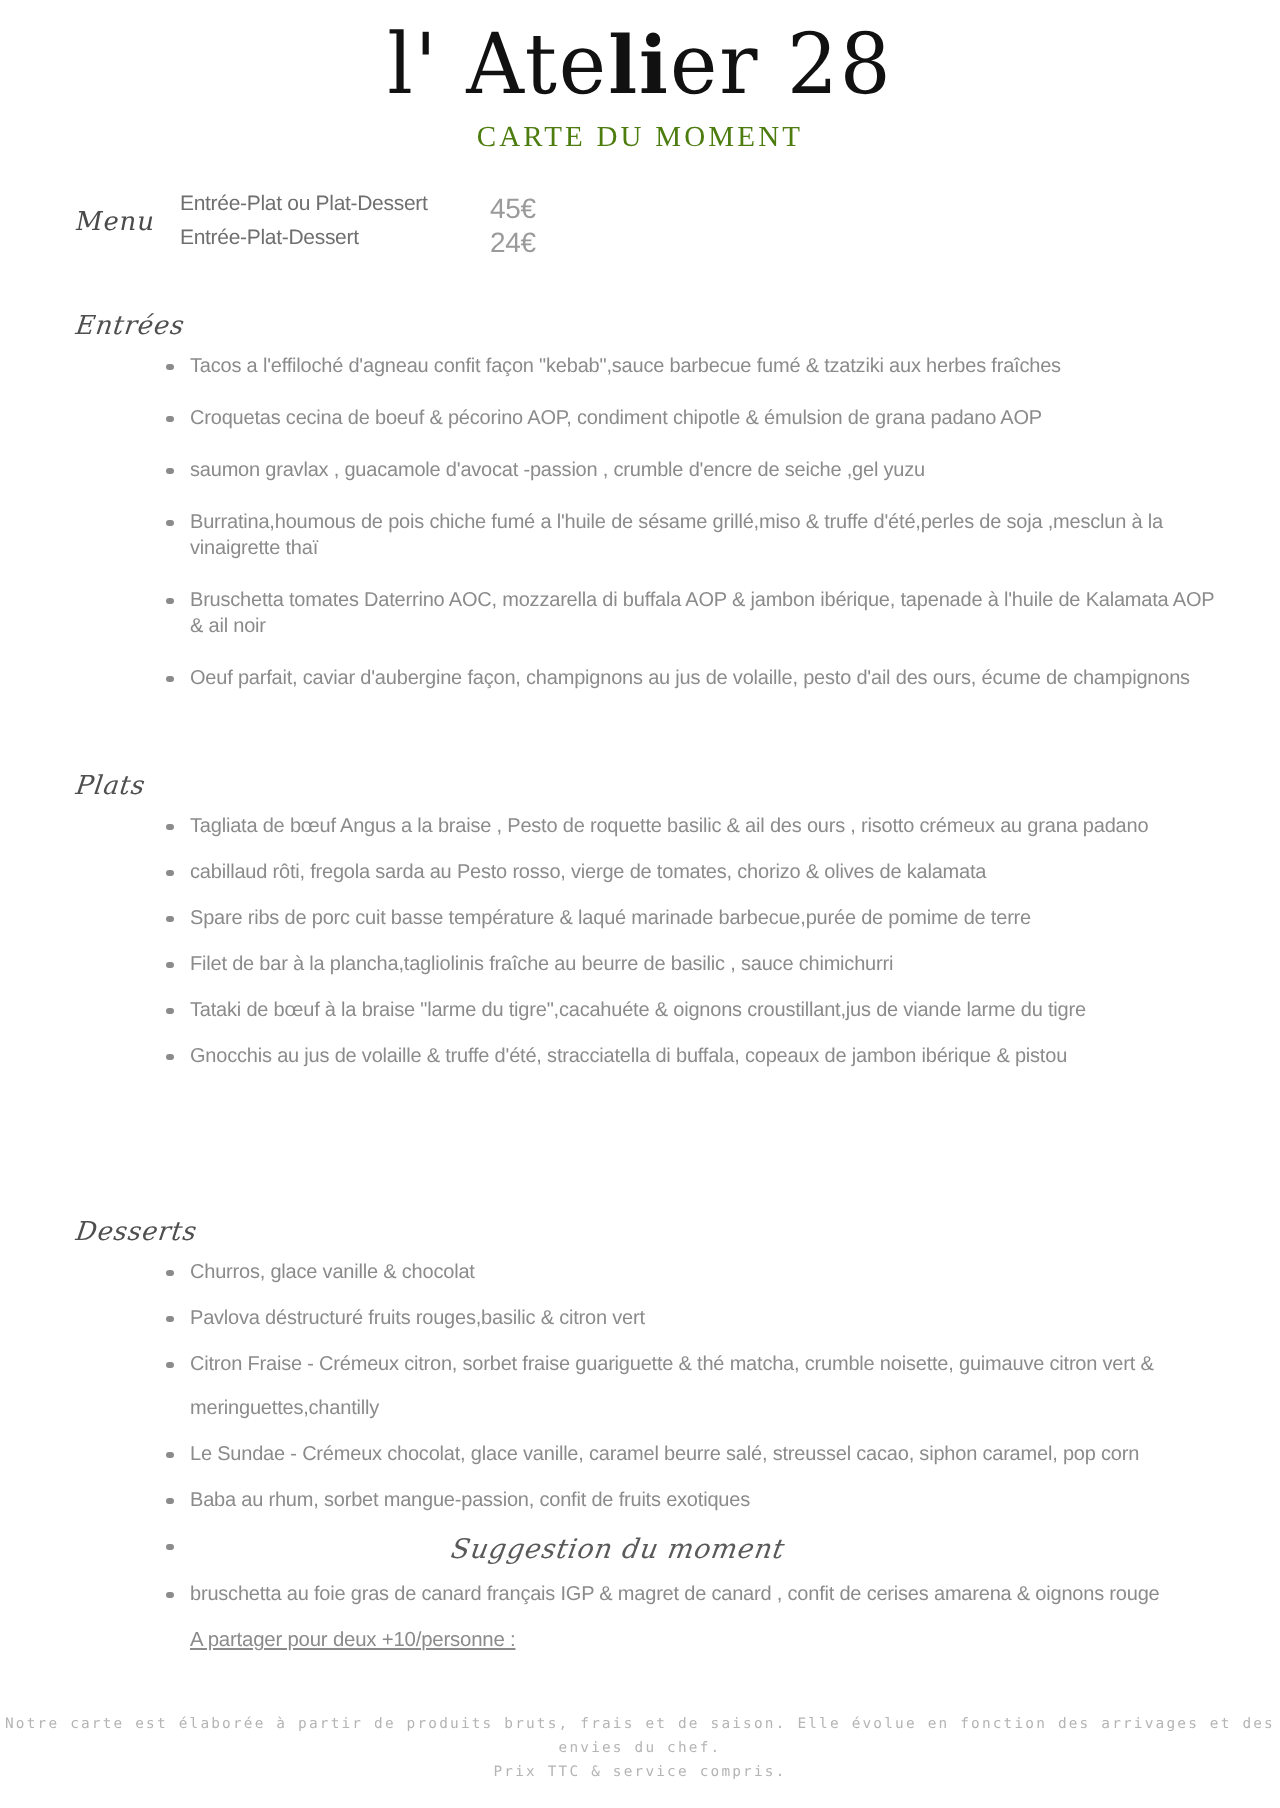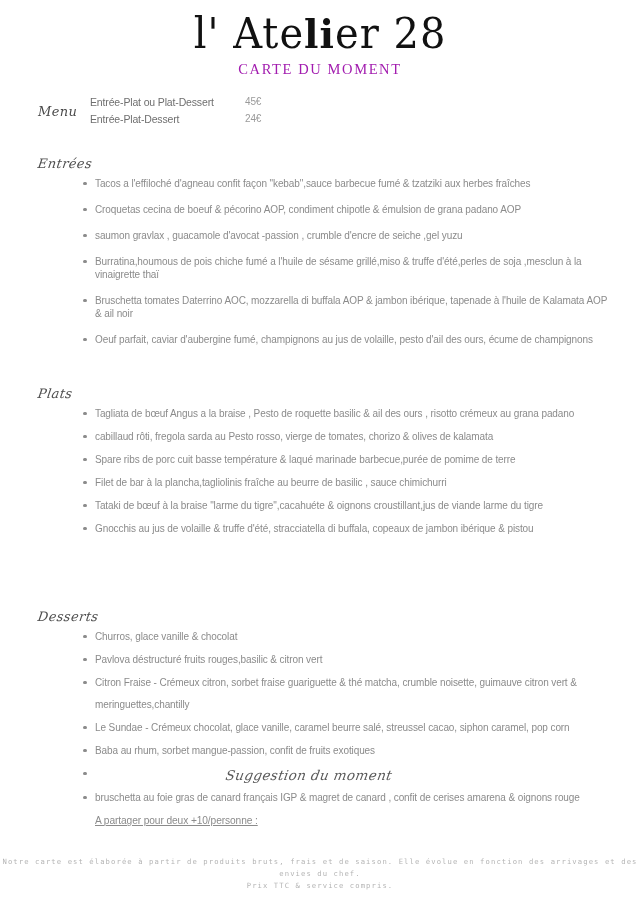--- a/index.html
+++ b/index.html
@@ -38,21 +38,21 @@
     transform: scaleY(1.05);
   }
   .brand-title .lig {
     font-family: "DejaVu Serif", serif;
     font-weight: 700;
     font-size: 38px;
   }
   .brand-subtitle {
     font-family: "Liberation Serif", serif;
     font-size: 14.5px;
-    color: #a21caf;
+    color: #4d7c0f;
     letter-spacing: 1.6px;
     margin-top: 5px;
   }
 
   
   .menu-block {
     position: relative;
     margin-top: 18px;
     padding-left: 26px;
     height: 46px;
@@ -79,21 +79,21 @@
     position: relative;
     height: 17px;
     font-size: 10.5px;
     color: #6f6f6f;
     letter-spacing: -0.15px;
   }
   .menu-row .price {
     position: absolute;
     left: 155px;
     color: #9a9a9a;
-    font-size: 10px;
+    font-size: 14px;
   }
 
   
   .section {
     position: relative;
     margin-top: 14px;
     padding-left: 38px;
   }
   .section-title {
     font-size: 13px;
@@ -203,21 +203,21 @@
   </div>
 
   <div class="section entrees">
     <div class="script section-title">Entrées</div>
     <ul class="items">
       <li><span class="bullet"></span><span>Tacos a l'effiloché d'agneau confit  façon "kebab",sauce barbecue fumé &amp; tzatziki aux herbes fraîches</span></li>
       <li><span class="bullet"></span><span>Croquetas cecina de boeuf &amp; pécorino AOP, condiment chipotle &amp; émulsion de grana padano AOP</span></li>
       <li><span class="bullet"></span><span>saumon gravlax , guacamole d'avocat -passion , crumble d'encre de seiche ,gel yuzu</span></li>
       <li><span class="bullet"></span><span>Burratina,houmous de pois chiche fumé a l'huile de sésame grillé,miso &amp; truffe d'été,perles de soja ,mesclun à la vinaigrette thaï</span></li>
       <li><span class="bullet"></span><span>Bruschetta tomates Daterrino AOC, mozzarella di buffala AOP &amp; jambon ibérique, tapenade à l'huile de Kalamata AOP &amp; ail noir</span></li>
-      <li><span class="bullet"></span><span>Oeuf parfait, caviar d'aubergine fumé, champignons au jus de volaille, pesto d'ail des ours, écume de champignons</span></li>
+      <li><span class="bullet"></span><span>Oeuf parfait, caviar d'aubergine façon, champignons au jus de volaille, pesto d'ail des ours, écume de champignons</span></li>
     </ul>
   </div>
 
   <div class="section plats">
     <div class="script section-title">Plats</div>
     <ul class="items">
       <li><span class="bullet"></span><span>Tagliata de bœuf Angus a la  braise , Pesto de roquette basilic &amp; ail des ours , risotto crémeux au grana padano</span></li>
       <li><span class="bullet"></span><span>cabillaud rôti, fregola sarda au Pesto rosso, vierge de tomates, chorizo &amp; olives de kalamata</span></li>
       <li><span class="bullet"></span><span>Spare ribs de porc cuit basse température &amp; laqué marinade barbecue,purée de pomime de terre</span></li>
       <li><span class="bullet"></span><span>Filet de bar à la plancha,tagliolinis  fraîche au beurre de basilic , sauce chimichurri</span></li>

